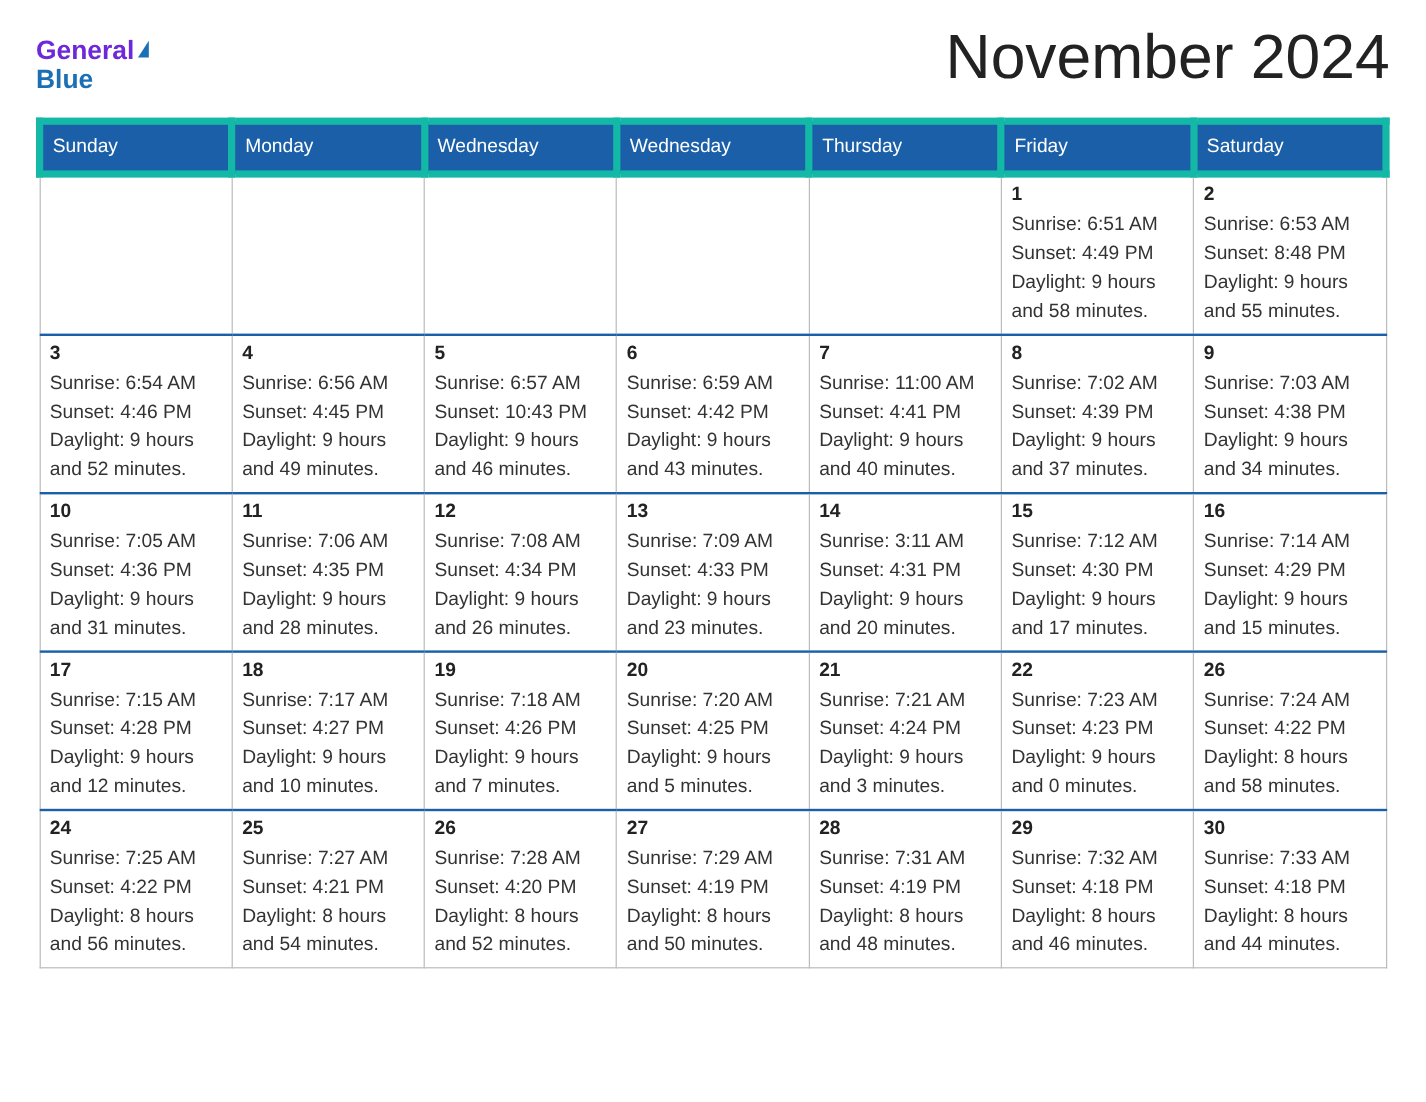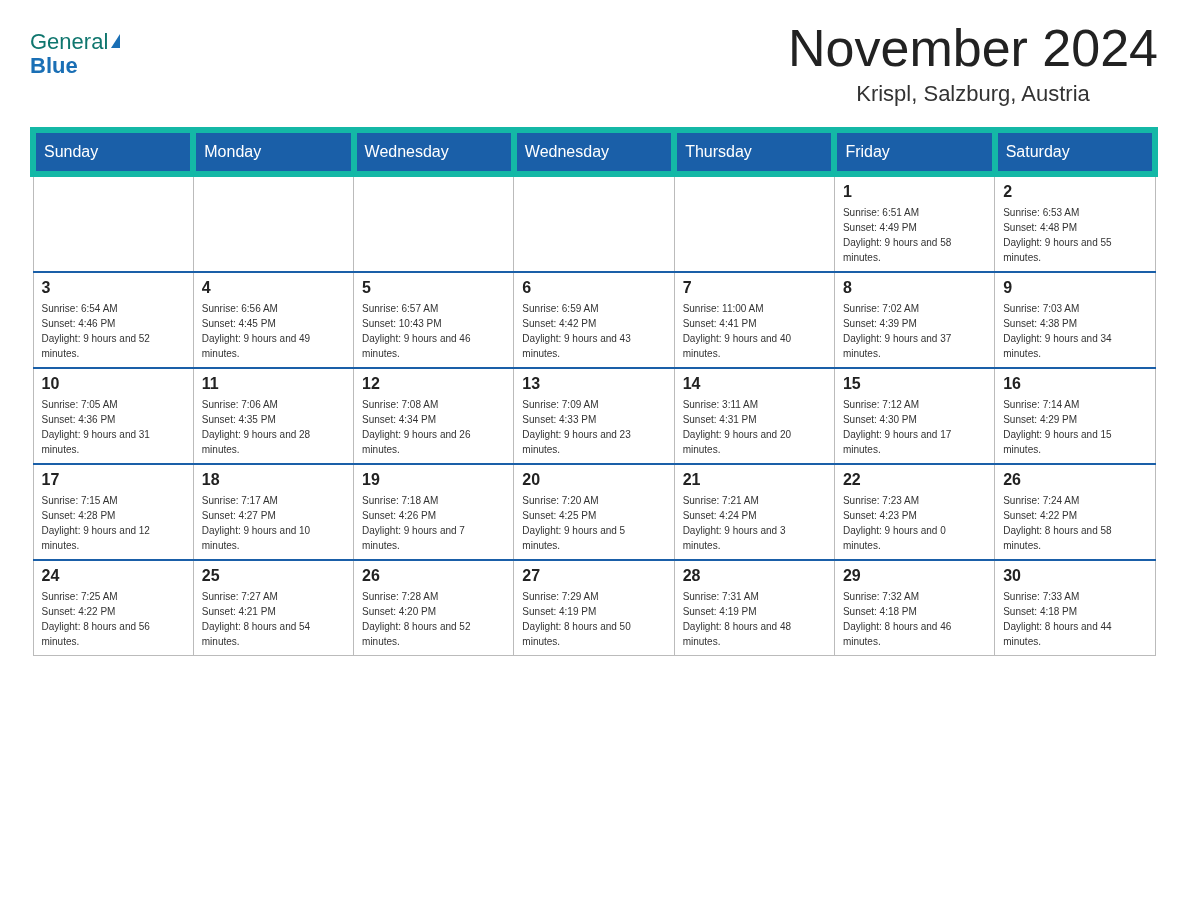--- a/index.html
+++ b/index.html
@@ -17,22 +17,22 @@
       margin-bottom: 20px;
     }
     .logo {
       display: flex;
       flex-direction: column;
       align-items: flex-start;
       margin-top: 10px;
     }
     .logo-text {
       font-size: 22px;
-      font-weight: normal;
-      color: #0f766e;
+      font-weight: bold;
+      color: #6d28d9;
       line-height: 1.1;
     }
     .logo-line2 {
       font-size: 22px;
       font-weight: bold;
       color: #1a6fb5;
       line-height: 1.1;
     }
     .title-section {
       text-align: center;
@@ -70,21 +70,21 @@
       min-height: 110px;
       background: #fff;
     }
     .day-number {
       font-size: 16px;
       font-weight: bold;
       color: #222;
       margin-bottom: 4px;
     }
     .day-info {
-      font-size: 10px;
+      font-size: 16px;
       color: #333;
       line-height: 1.5;
     }
     .empty-cell {
       background: #f9f9f9;
     }
     .row-border td {
       border-top: 2px solid #1a5fa8;
     }
   </style>
@@ -94,21 +94,20 @@
 <div class="header">
   <div class="logo">
     <div style="display:flex; align-items:center;">
       <span class="logo-text">General</span>
       <span style="display:inline-block; width:0; height:0; border-left:9px solid transparent; border-right:0px solid transparent; border-bottom:14px solid #1a6fb5; margin-left:3px; margin-bottom:2px;"></span>
     </div>
     <div class="logo-line2">Blue</div>
   </div>
   <div class="title-section">
     <div class="month-title">November 2024</div>
-    <div class="location-title">Krispl, Salzburg, Austria</div>
   </div>
 </div>
 
 <table class="calendar">
   <thead>
     <tr>
     <th>Sunday</th>
         <th>Monday</th>
         <th>Wednesday</th>
         <th>Wednesday</th>
@@ -129,21 +128,21 @@
           <div class="day-info">
             <div>Sunrise: 6:51 AM</div>
             <div>Sunset: 4:49 PM</div>
             <div>Daylight: 9 hours and 58 minutes.</div>
           </div>
         </td>
         <td>
           <div class="day-number">2</div>
           <div class="day-info">
             <div>Sunrise: 6:53 AM</div>
-            <div>Sunset: 4:48 PM</div>
+            <div>Sunset: 8:48 PM</div>
             <div>Daylight: 9 hours and 55 minutes.</div>
           </div>
         </td>
       </tr>
       <tr class="row-border">
         <td>
           <div class="day-number">3</div>
           <div class="day-info">
             <div>Sunrise: 6:54 AM</div>
             <div>Sunset: 4:46 PM</div>

